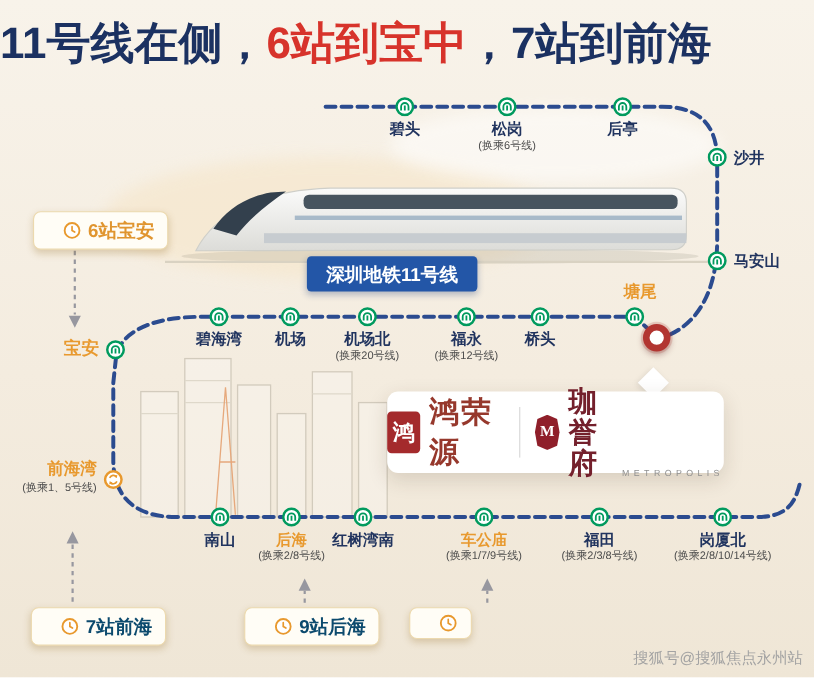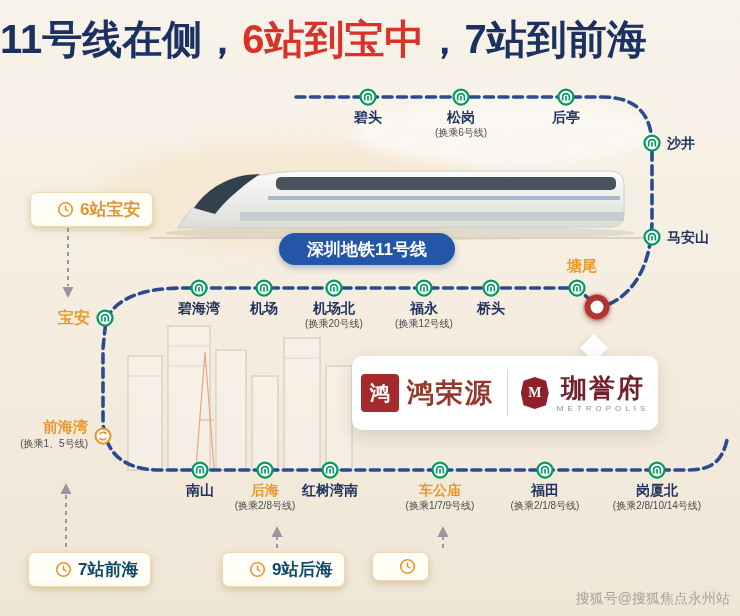--- a/index.html
+++ b/index.html
@@ -30,22 +30,22 @@
   .hl .nm{color:#e8992e;font-size:15px;}
   .big .nm{font-size:16px;}
   .hlname .nm{color:#e8992e;}
 
   
   .marker{position:absolute;width:13px;height:13px;border:6px solid #b23531;border-radius:50%;
     background:#fff;transform:translate(-50%,-50%);z-index:6;
     box-shadow:0 0 0 2px rgba(178,53,49,.18),0 3px 6px rgba(90,20,20,.35);}
 
   
-  .line-pill{position:absolute;left:279px;top:233px;width:176px;height:32px;background:#2356a7;
-    color:#fff;border-radius:16px;display:flex;align-items:center;justify-content:center;
+  .line-pill{position:absolute;left:279px;top:233px;width:155px;height:32px;background:#2356a7;
+    color:#fff;border-radius:4px;display:flex;align-items:center;justify-content:center;
     font-size:17px;font-weight:bold;z-index:6;box-shadow:0 3px 6px rgba(30,60,120,.3);}
 
   
   .badge{position:absolute;display:flex;align-items:center;gap:6px;padding:5px 12px 5px 26px;
     background:#fffdf6;border:1px solid #ecd9ae;border-radius:7px;z-index:7;
     box-shadow:0 3px 7px rgba(150,110,40,.28);font-weight:bold;font-size:17px;white-space:nowrap;}
   .badge .clock{width:17px;height:17px;display:block;}
   .badge .clock svg{display:block;width:100%;height:100%;}
   .gold{color:#e0952f;}
   .dark{color:#0c4a6e;}
@@ -59,21 +59,21 @@
   .dev{display:flex;align-items:center;gap:8px;}
   .dev-mark{width:38px;height:38px;background:#a42a2c;border-radius:4px;color:#fff;
     display:flex;align-items:center;justify-content:center;font-size:20px;font-weight:bold;}
   .dev-name{font-size:27px;font-weight:900;color:#96382c;letter-spacing:2px;}
   .vdiv{width:1px;height:46px;background:#d6d6d6;}
   .proj{display:flex;align-items:center;gap:8px;}
   .proj-mark{width:28px;height:32px;background:#8f1f2a;color:#fff;display:flex;align-items:center;
     justify-content:center;font-size:14px;font-weight:bold;
     clip-path:polygon(50% 0,90% 12%,100% 50%,90% 88%,50% 100%,10% 88%,0 50%,10% 12%);
     font-family:"Liberation Serif","DejaVu Serif",serif;}
-  .proj-txt{display:flex;flex-direction:column;align-items:center;}
+  .proj-txt{display:flex;flex-direction:row;align-items:flex-end;}
   .proj-name{font-size:26px;font-weight:900;color:#74202c;letter-spacing:2px;line-height:28px;}
   .proj-en{font-size:8px;letter-spacing:4px;color:#8f8f8f;margin-top:2px;}
 
   .wm{position:absolute;right:10px;bottom:8px;font-size:14px;color:#a3a3a3;z-index:9;}
 </style>
 </head>
 <body>
 
 <div class="stage">
 
@@ -314,21 +314,21 @@
   </div>
   <div class="st below" style="left:545px;top:470px">
     <span class="ic">
         <svg viewBox="0 0 24 24">
           <circle cx="12" cy="12" r="10" fill="#fff" stroke="#009a5e" stroke-width="3"></circle>
           <path d="M7.5 16.5 V12 A4.5 4.5 0 0 1 16.5 12 V16.5" fill="none" stroke="#009a5e" stroke-width="2.2"></path>
           <line x1="12" y1="16.5" x2="12" y2="10.5" stroke="#009a5e" stroke-width="2.2"></line>
         </svg>
       </span>
     <span class="nm">福田</span>
-    <span class="sb">(换乘2/1/8号线)</span>
+    <span class="sb">(换乘2/3/8号线)</span>
   </div>
   <div class="st below" style="left:657px;top:470px">
     <span class="ic">
         <svg viewBox="0 0 24 24">
           <circle cx="12" cy="12" r="10" fill="#fff" stroke="#009a5e" stroke-width="3"></circle>
           <path d="M7.5 16.5 V12 A4.5 4.5 0 0 1 16.5 12 V16.5" fill="none" stroke="#009a5e" stroke-width="2.2"></path>
           <line x1="12" y1="16.5" x2="12" y2="10.5" stroke="#009a5e" stroke-width="2.2"></line>
         </svg>
       </span>
     <span class="nm">岗厦北</span>

